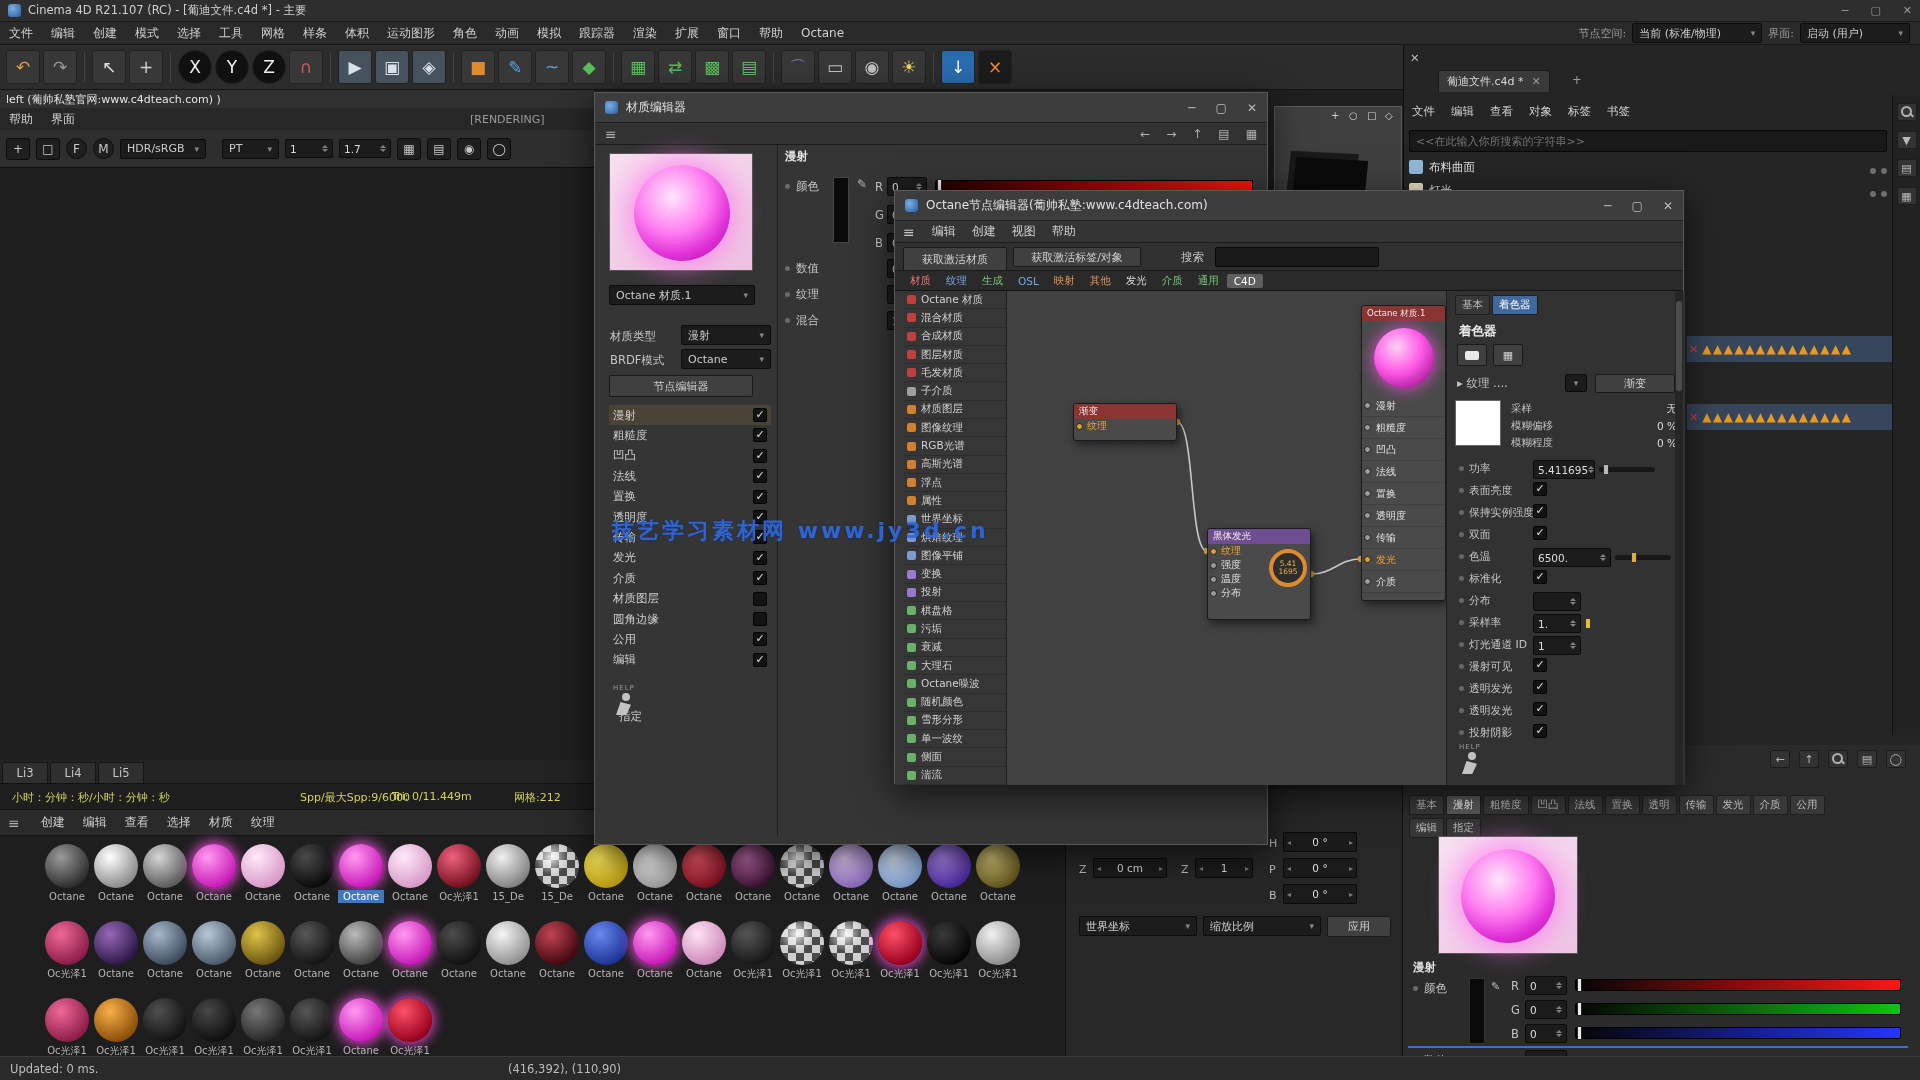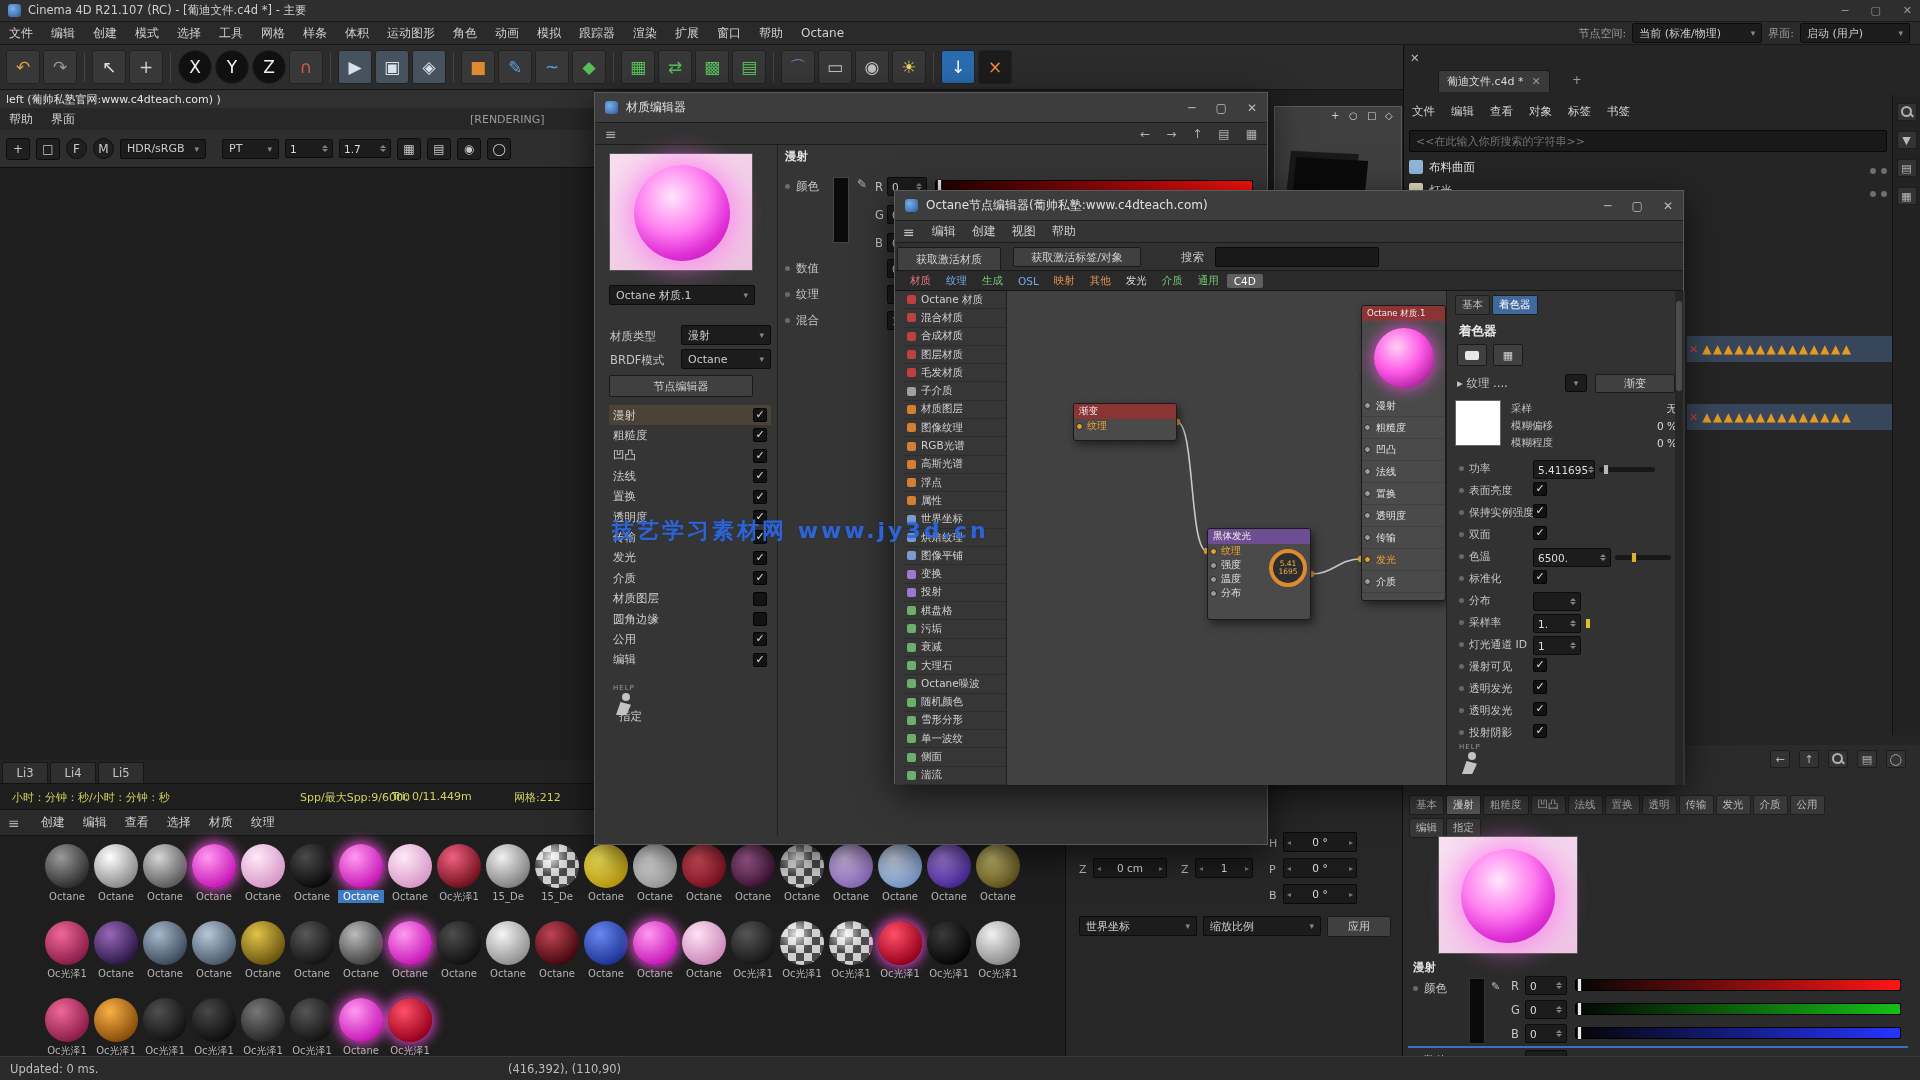--- a/index.html
+++ b/index.html
@@ -909,21 +909,21 @@
     <div id="nw-menu">
       <span style="font-size:14px;margin-right:8px">≡</span>
       <span id="nw-menu-items" style="display:flex;gap:2px">
           <span class="menu-item" style="padding: 0px 7px;">编辑</span>
           <span class="menu-item" style="padding: 0px 7px;">创建</span>
           <span class="menu-item" style="padding: 0px 7px;">视图</span>
           <span class="menu-item" style="padding: 0px 7px;">帮助</span>
         </span>
     </div>
     <div id="nw-btnrow">
-      <span class="btn" style="position:absolute;left:2px;top:4px;width:104px;height:24px">获取激活材质</span>
+      <span class="btn" style="position:absolute;left:8px;top:4px;width:104px;height:24px">获取激活材质</span>
       <span class="btn" style="position:absolute;left:118px;top:4px;width:128px;height:20px">获取激活标签/对象</span>
       <span class="wlabel" style="left:286px;top:7px">搜索</span>
       <span style="position:absolute;left:320px;top:4px;width:164px;height:20px;background:#191919;border:1px solid #090909;border-radius:2px"></span>
     </div>
     <div id="nw-tabs">
         <span class="ntab" style="color: rgb(232, 120, 120);">材质</span>
         <span class="ntab" style="color: rgb(120, 168, 232);">纹理</span>
         <span class="ntab" style="color: rgb(120, 200, 120);">生成</span>
         <span class="ntab" style="color: rgb(120, 168, 232);">OSL</span>
         <span class="ntab" style="color: rgb(232, 152, 88);">映射</span>

